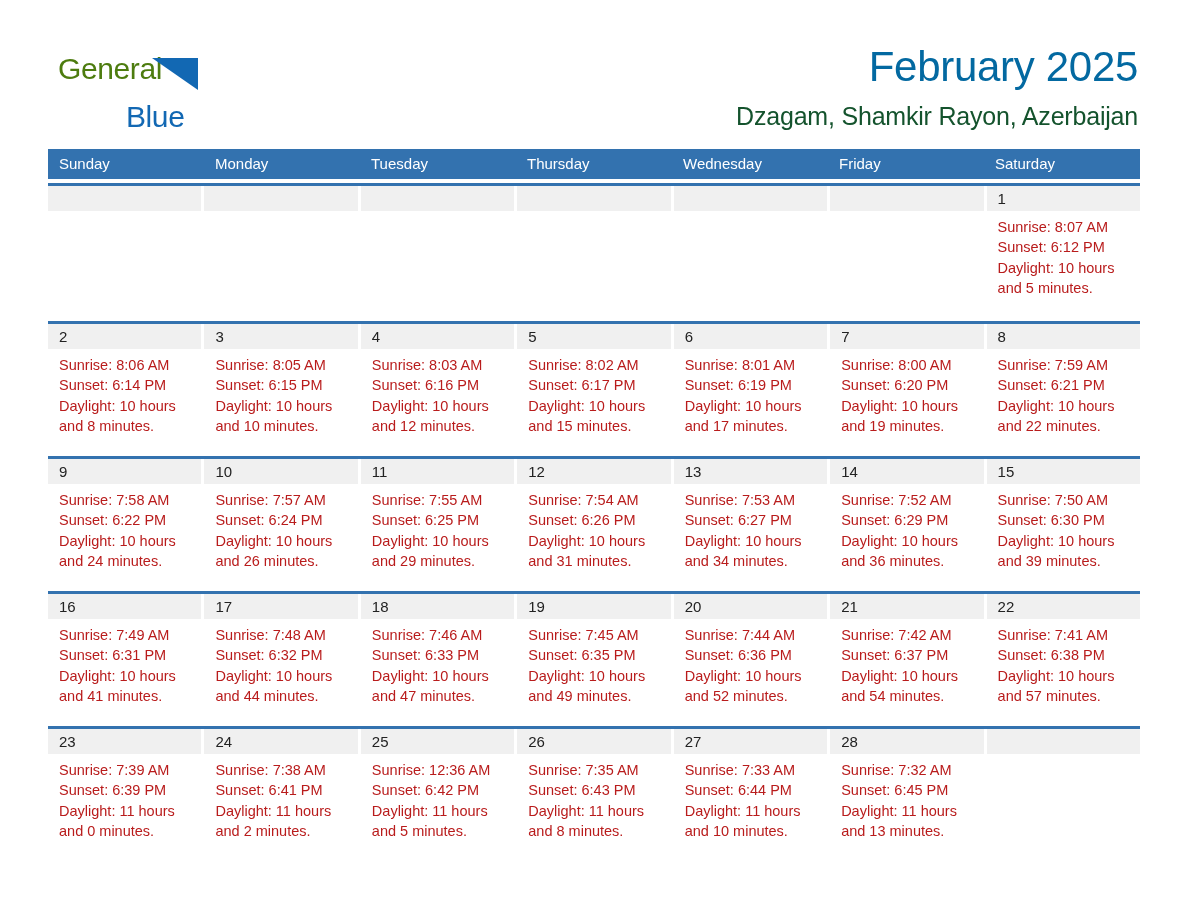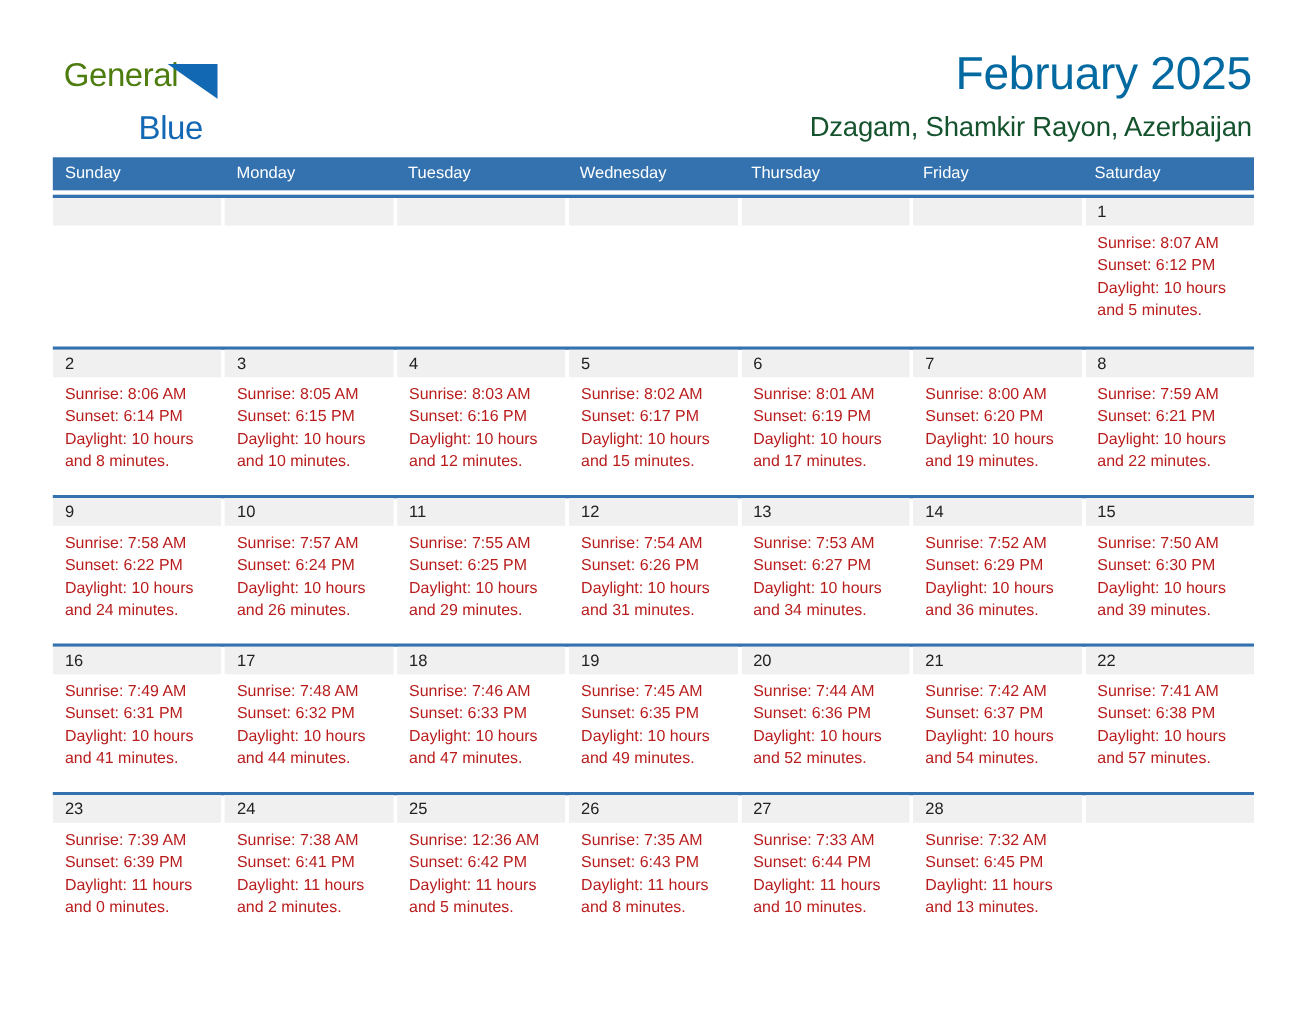--- a/index.html
+++ b/index.html
@@ -71,21 +71,21 @@
   .cal-subtitle {
     font-size: 25px;
     font-weight: normal;
     color: #14532d;
     margin-top: 12px;
     letter-spacing: -0.2px;
   }
 
   
   .calendar {
-    margin-top: 12px;
+    margin-top: 18px;
     width: 1092px;
   }
   .weekday-row {
     display: grid;
     grid-template-columns: repeat(7, 1fr);
     background: #3372AF;
     height: 30px;
   }
   .weekday {
     color: #ffffff;
@@ -145,22 +145,22 @@
     </div>
 
   </div>
 
   <div class="calendar">
 
     <div class="weekday-row">
       <div class="weekday">Sunday</div>
       <div class="weekday">Monday</div>
       <div class="weekday">Tuesday</div>
+      <div class="weekday">Thursday</div>
       <div class="weekday">Wednesday</div>
-      <div class="weekday">Thursday</div>
       <div class="weekday">Friday</div>
       <div class="weekday">Saturday</div>
     </div>
 
     <div class="week first">
       <div class="day">
           <div class="day-num-band"></div>
           <div class="day-body">
             <div></div>
             <div></div>

